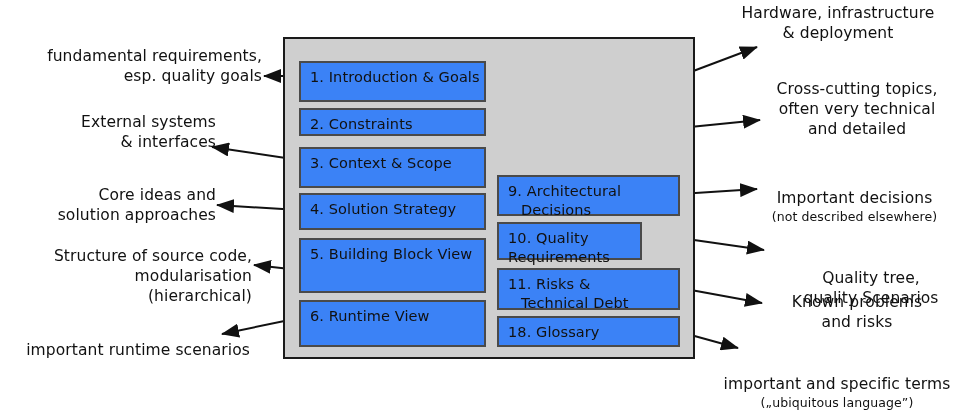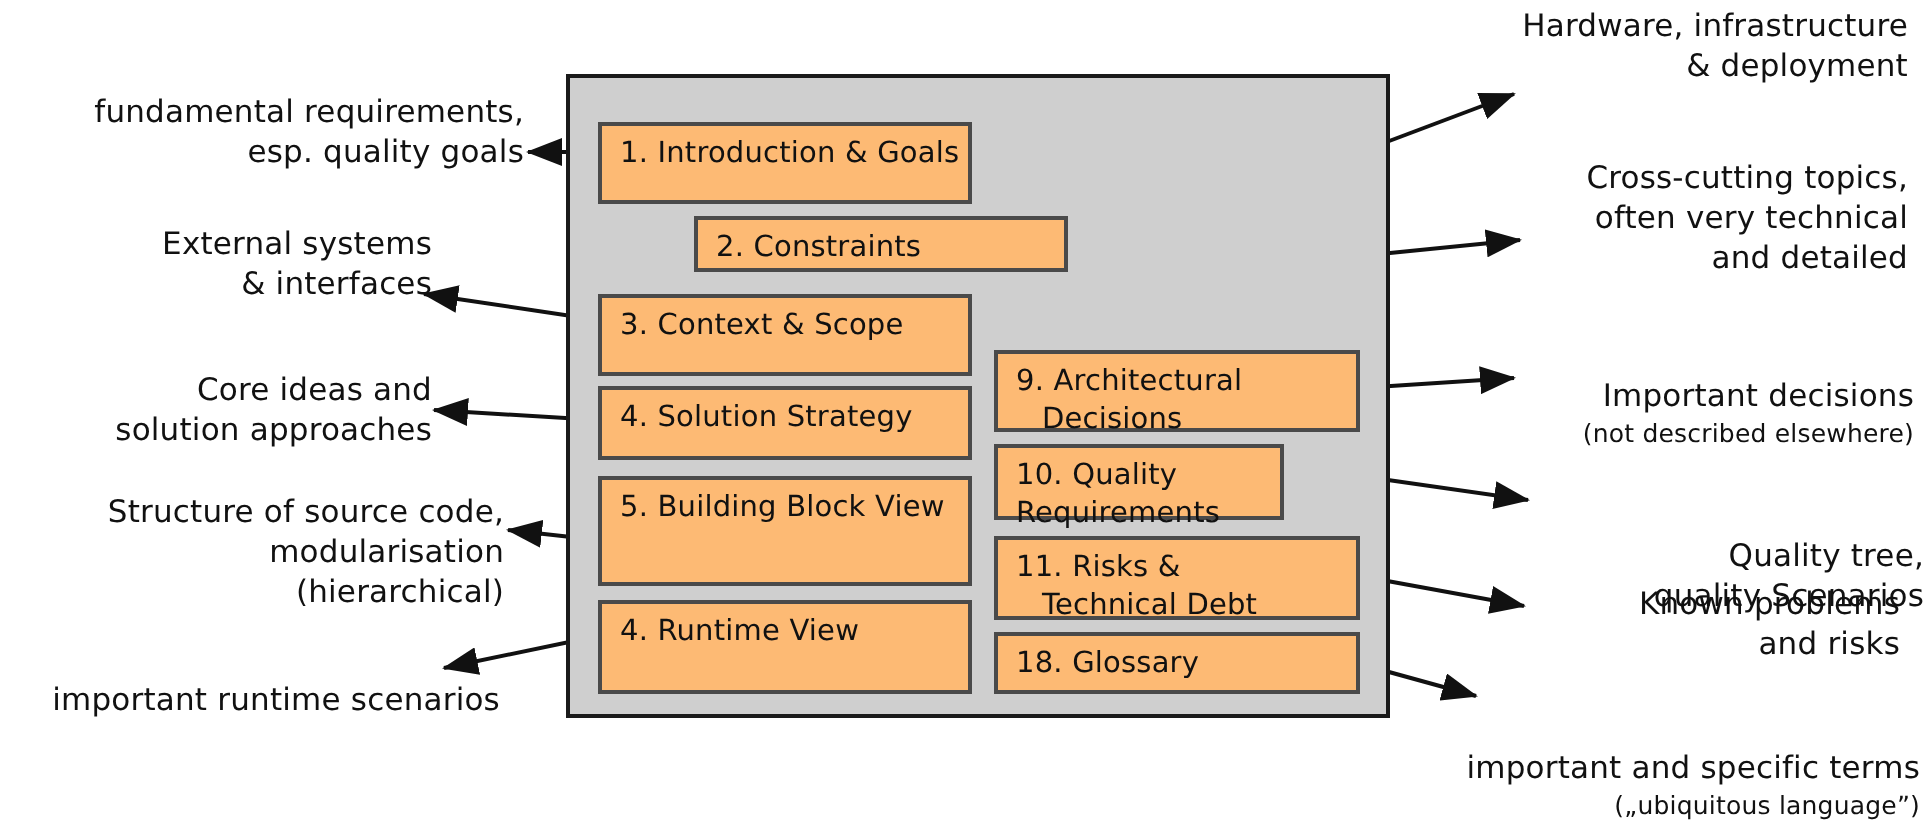--- a/index.html
+++ b/index.html
@@ -32,21 +32,21 @@
     left: 283px;
     top: 37px;
     width: 412px;
     height: 322px;
     background: #cfcfcf;
     border: 2px solid #1a1a1a;
     box-sizing: border-box;
   }
   .chapter-box {
     position: absolute;
-    background: #fdba74;
+    background: #3b82f6;
     border: 2px solid #4a4a4a;
     box-sizing: border-box;
     padding: 5px 0 0 9px;
     font-size: 14.5px;
     line-height: 1.28;
     color: #111111;
     letter-spacing: 0.1px;
   }
   .chapter-box .line2 {
     display: block;
@@ -57,21 +57,21 @@
     font-size: 15.5px;
     line-height: 1.28;
     color: #111111;
     white-space: pre-line;
     letter-spacing: 0.1px;
   }
   .side-label.left {
     text-align: right;
   }
   .side-label.right {
-    text-align: right;
+    text-align: center;
   }
   .sub-note {
     display: block;
     font-size: 12.5px;
     line-height: 1.25;
   }
 </style>
 </head>
 <body>
 
@@ -97,38 +97,38 @@
     <line x1="680" y1="288" x2="762" y2="303" stroke="#111111" stroke-width="2" marker-end="url(#arrowhead)"></line>
     <line x1="680" y1="332" x2="738" y2="348" stroke="#111111" stroke-width="2" marker-end="url(#arrowhead)"></line>
   </svg>
 
   <div class="container-frame"></div>
 
   <div class="chapter-box" style="left:299px; top:61px; width:187px; height:41px;">
     <span>1. Introduction &amp; Goals</span>
   </div>
 
-  <div class="chapter-box" style="left:299px; top:108px; width:187px; height:28px;margin-left:48px;">
+  <div class="chapter-box" style="left:299px; top:108px; width:187px; height:28px;">
     <span>2. Constraints</span>
   </div>
 
   <div class="chapter-box" style="left:299px; top:147px; width:187px; height:41px;">
     <span>3. Context &amp; Scope</span>
   </div>
 
   <div class="chapter-box" style="left:299px; top:193px; width:187px; height:37px;">
     <span>4. Solution Strategy</span>
   </div>
 
   <div class="chapter-box" style="left:299px; top:238px; width:187px; height:55px;">
     <span>5. Building Block View</span>
   </div>
 
   <div class="chapter-box" style="left:299px; top:300px; width:187px; height:47px;">
-    <span>4. Runtime View</span>
+    <span>6. Runtime View</span>
   </div>
 
 
 
   <div class="chapter-box" style="left:497px; top:175px; width:183px; height:41px;">
     <span>9. Architectural</span>
     <span class="line2">Decisions</span>
   </div>
 
   <div class="chapter-box" style="left:497px; top:222px; width:145px; height:38px;">

